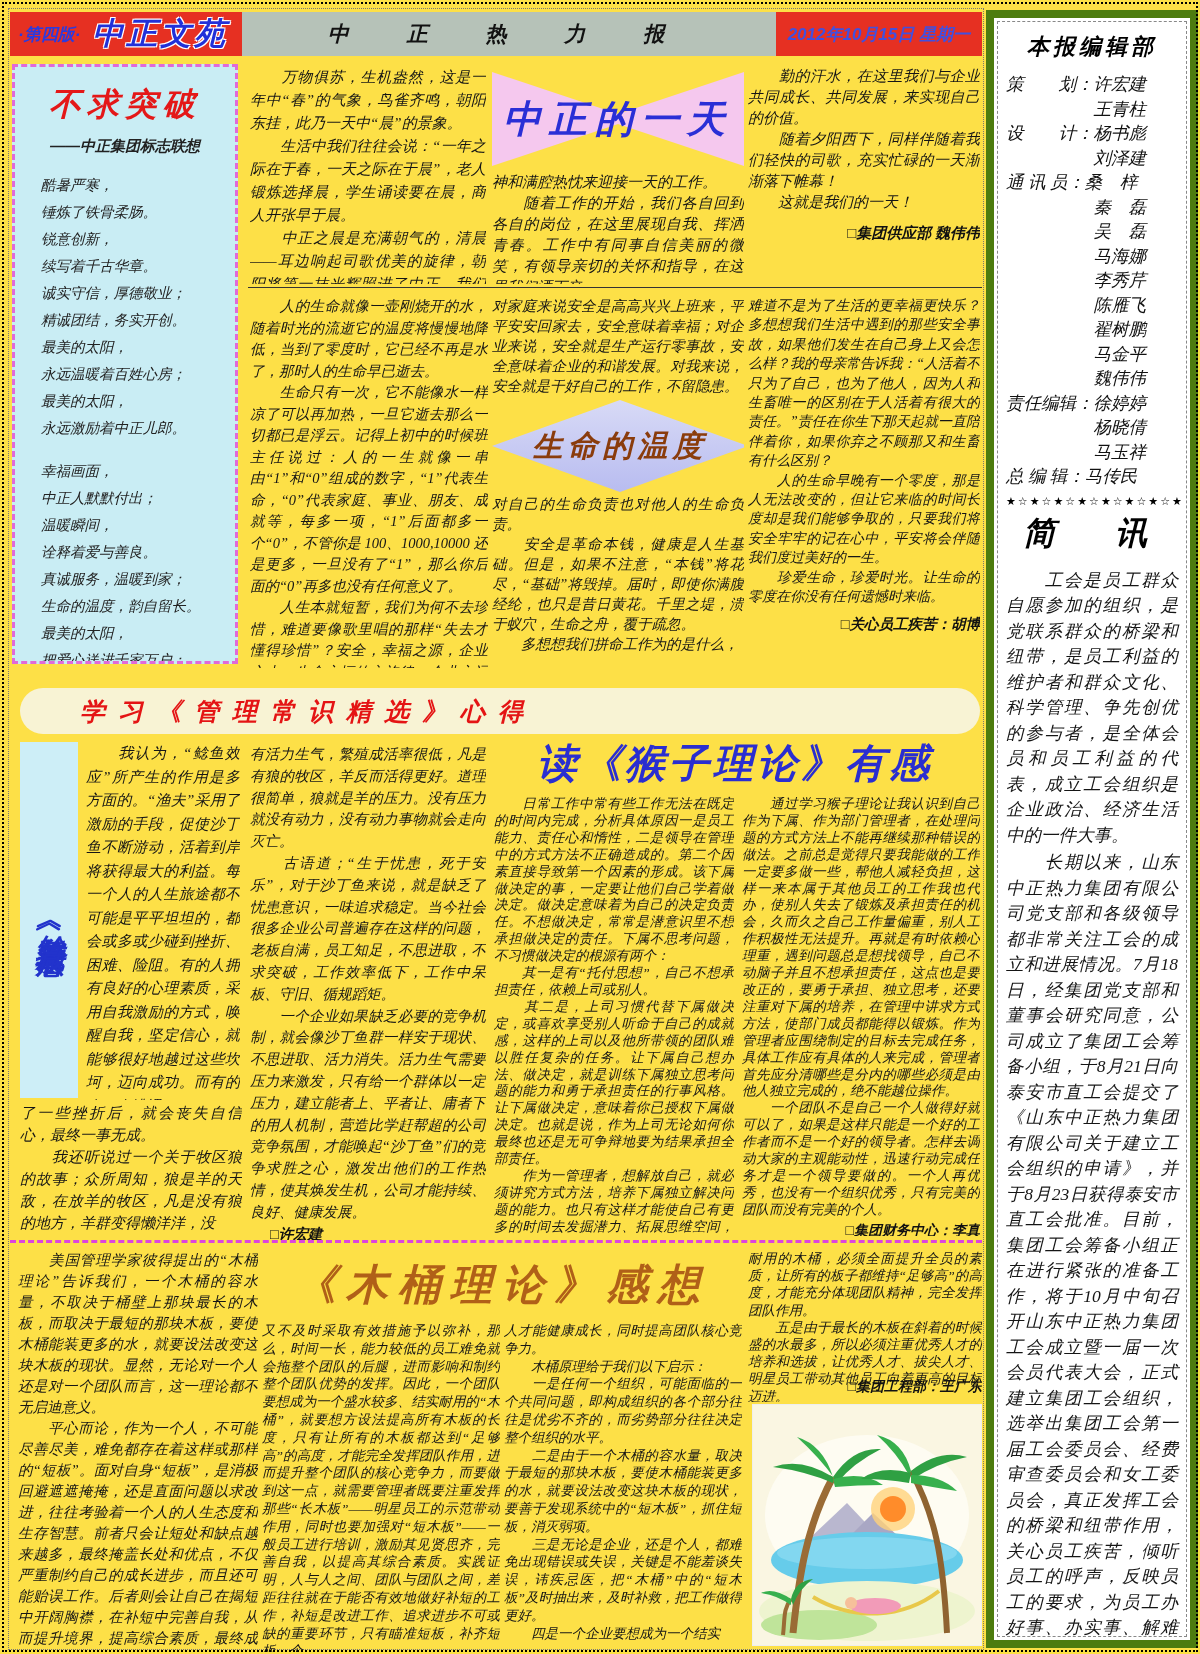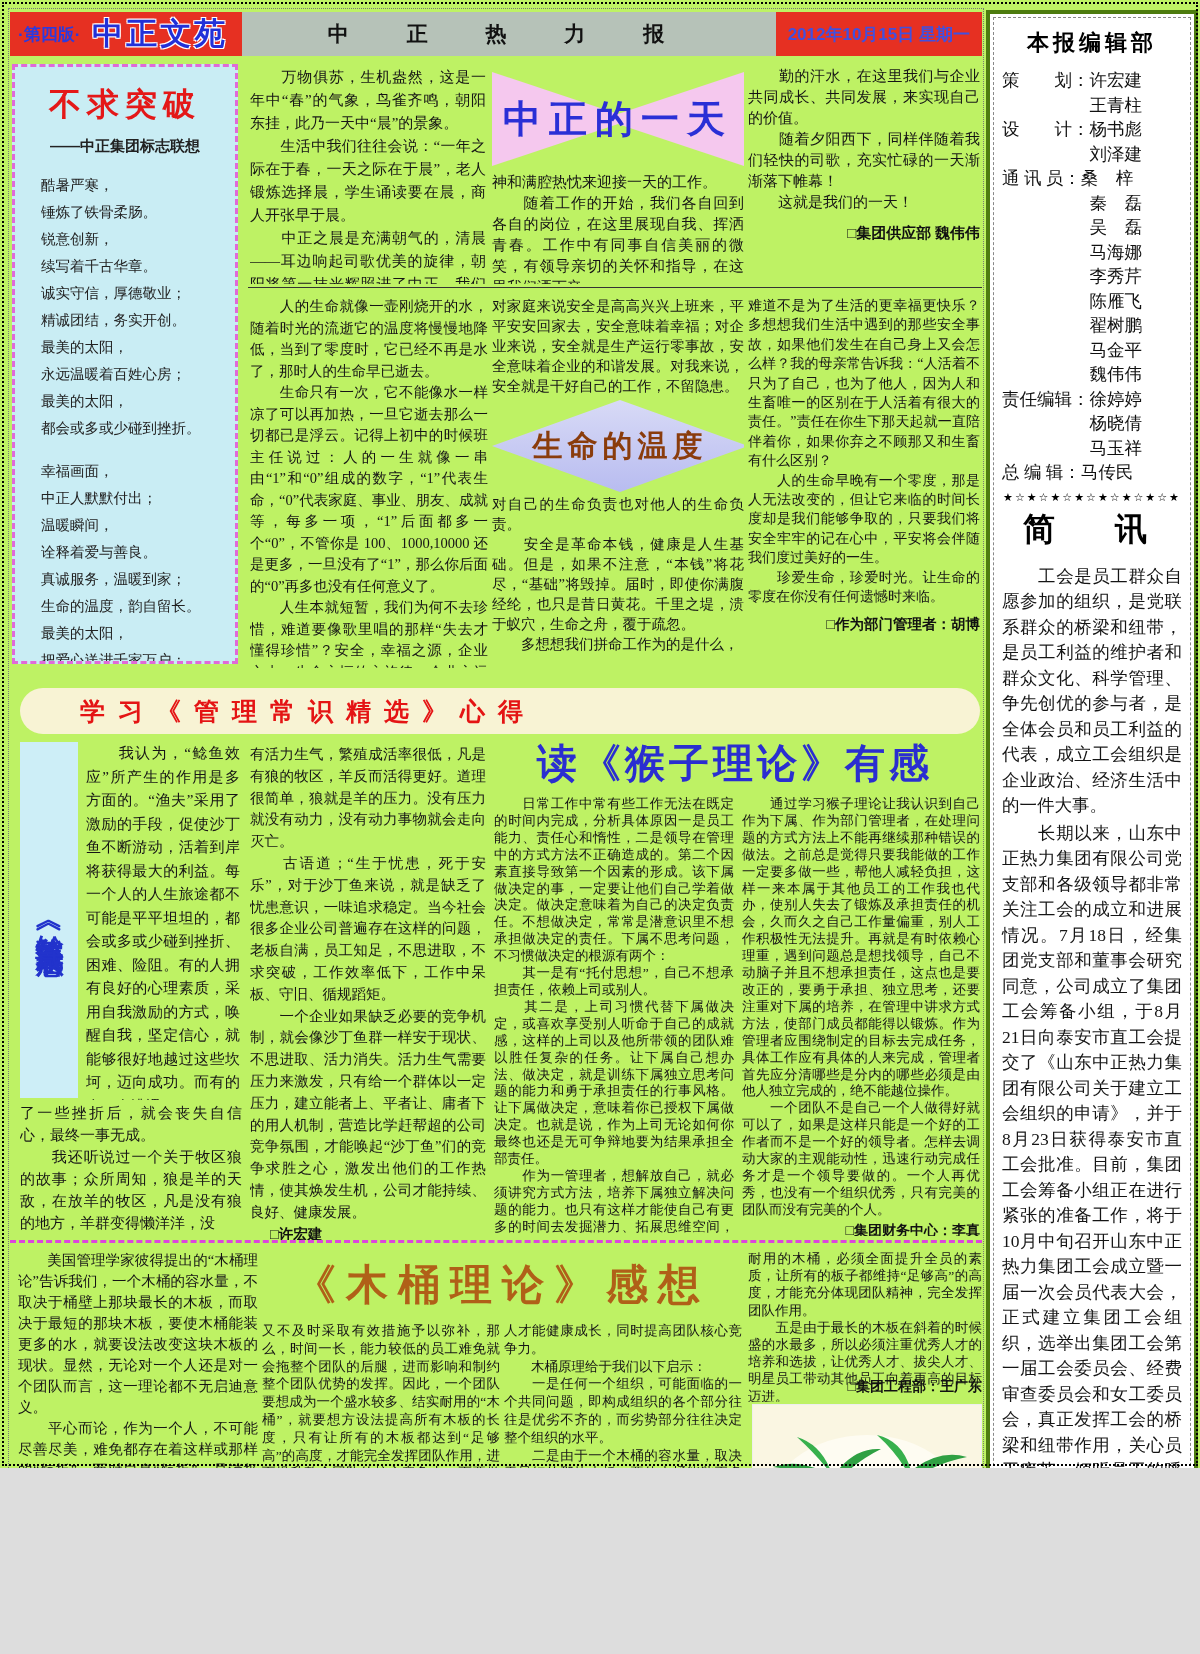--- a/index.html
+++ b/index.html
@@ -1,16 +1,16 @@
 <!DOCTYPE html>
 <html><head>
 <meta charset="utf-8">
 <style>
   html,body{margin:0;padding:0;background:#ddd;font-family:"Liberation Sans","DejaVu Sans",sans-serif;}
-  #page{position:relative;width:1200px;height:1468px;background:#bef264;overflow:hidden;margin:0 auto;}
+  #page{position:relative;width:1200px;height:1654px;background:#fde047;overflow:hidden;margin:0 auto;font-style:italic;}
   #page-border{position:absolute;inset:2px;border:2px dotted #000;pointer-events:none;z-index:50;}
   #main-border{position:absolute;left:8px;top:8px;width:974px;height:1640px;border:1px dotted #777;}
   .abs{position:absolute;overflow:hidden;}
   .body-text{white-space:pre-wrap;text-align:justify;color:#151515;font-family:"Liberation Serif","DejaVu Serif",serif;}
   .attrib{font-weight:bold;color:#111;text-align:right;font-family:"Liberation Serif","DejaVu Serif",serif;}
 
   
   #header-bar{left:10px;top:12px;width:972px;height:44px;display:flex;align-items:stretch;}
   .hdr-red{background:#e63022;display:flex;align-items:center;}
   #hdr-label{padding:0 8px;font-size:17px;font-weight:bold;color:#2b3ae0;}
@@ -77,21 +77,21 @@
   #barrel-col1{left:18px;top:1250px;width:240px;height:402px;font-size:14.5px;line-height:21px;}
   #barrel-title{left:262px;top:1256px;width:480px;height:58px;display:flex;align-items:center;justify-content:center;
     font-size:42px;font-weight:bold;color:#b06018;letter-spacing:10px;}
   #barrel-col2{left:262px;top:1322px;width:238px;height:330px;font-size:13.5px;line-height:17.8px;}
   #barrel-col3{left:504px;top:1322px;width:238px;height:330px;font-size:13.5px;line-height:17.8px;}
   #barrel-col4{left:748px;top:1250px;width:234px;height:152px;font-size:13.5px;line-height:17.2px;}
   #barrel-attrib{left:748px;top:1378px;width:234px;height:22px;font-size:14px;}
   #beach{left:752px;top:1404px;width:228px;height:240px;border:1px solid #eee;}
 
   
-  #sidebar{left:986px;top:10px;width:212px;height:1638px;border:4px solid #4d7c0f;box-sizing:border-box;background:#fff;}
+  #sidebar{left:986px;top:10px;width:212px;height:1638px;border:8px solid #4d7c0f;box-sizing:border-box;background:#fff;}
   #sidebar-inner{position:absolute;inset:3px;border:1px dashed #888;padding:10px 8px;overflow:hidden;}
   #sb-title{text-align:center;font-size:22px;font-weight:bold;letter-spacing:4px;color:#000;}
   #sb-staff{margin-top:10px;font-size:17.5px;line-height:24.5px;color:#111;font-family:"Liberation Serif","DejaVu Serif",serif;}
   #sb-divider{text-align:center;font-size:11px;color:#000;margin:6px 0 4px 0;letter-spacing:2px;}
   #sb-union-title{text-align:center;font-weight:bold;color:#000;}
   #sb-union-title .l1{font-size:33px;letter-spacing:4px;}
   #sb-union-title .l2{font-size:32px;letter-spacing:14px;}
   #sb-union-body{margin-top:12px;font-size:17.5px;line-height:25.5px;}
   #sb-union-body .ln{margin-bottom:2px;white-space:pre-wrap;text-align:justify;color:#151515;
     font-family:"Liberation Serif","DejaVu Serif",serif;}
@@ -118,21 +118,21 @@
     <div class="poem-stanza">
         <div class="ln">酷暑严寒，</div>
         <div class="ln">锤炼了铁骨柔肠。</div>
         <div class="ln">锐意创新，</div>
         <div class="ln">续写着千古华章。</div>
         <div class="ln">诚实守信，厚德敬业；</div>
         <div class="ln">精诚团结，务实开创。</div>
         <div class="ln">最美的太阳，</div>
         <div class="ln">永远温暖着百姓心房；</div>
         <div class="ln">最美的太阳，</div>
-        <div class="ln">都会或多或少碰到挫折。</div>
+        <div class="ln">永远激励着中正儿郎。</div>
       </div>
     <div class="poem-stanza">
         <div class="ln">幸福画面，</div>
         <div class="ln">中正人默默付出；</div>
         <div class="ln">温暖瞬间，</div>
         <div class="ln">诠释着爱与善良。</div>
         <div class="ln">真诚服务，温暖到家；</div>
         <div class="ln">生命的温度，韵自留长。</div>
         <div class="ln">最美的太阳，</div>
         <div class="ln">把爱心送进千家万户；</div>
@@ -168,21 +168,21 @@
       <div class="shape-title">生命的温度</div>
     </div>
     <div id="life-col2b" class="body-text">对自己的生命负责也对他人的生命负责。
 　　安全是革命本钱，健康是人生基础。但是，如果不注意，“本钱”将花尽，“基础”将毁掉。届时，即使你满腹经纶，也只是昔日黄花。千里之堤，溃于蚁穴，生命之舟，覆于疏忽。
 　　多想想我们拼命工作为的是什么，</div>
   </div>
   <div id="life-col3" class="abs">
     <div class="body-text" style="font-size:14px;line-height:19.4px;">难道不是为了生活的更幸福更快乐？多想想我们生活中遇到的那些安全事故，如果他们发生在自己身上又会怎么样？我的母亲常告诉我：“人活着不只为了自己，也为了他人，因为人和生畜唯一的区别在于人活着有很大的责任。”责任在你生下那天起就一直陪伴着你，如果你弃之不顾那又和生畜有什么区别？
 　　人的生命早晚有一个零度，那是人无法改变的，但让它来临的时间长度却是我们能够争取的，只要我们将安全牢牢的记在心中，平安将会伴随我们度过美好的一生。
 　　珍爱生命，珍爱时光。让生命的零度在你没有任何遗憾时来临。</div>
-    <div class="attrib" style="font-size:14.5px;">□作为部门管理者：胡博</div>
+    <div class="attrib" style="font-size:14.5px;">□关心员工疾苦：胡博</div>
   </div>
 
   <div id="banner" class="abs">
     <span id="banner-text">学习《管理常识精选》心得</span>
   </div>
 
   <div id="catfish-strip" class="abs">《鲶鱼效应》读后感</div>
   <div id="catfish-colA1" class="abs body-text">　　我认为，“鲶鱼效应”所产生的作用是多方面的。“渔夫”采用了激励的手段，促使沙丁鱼不断游动，活着到岸将获得最大的利益。每一个人的人生旅途都不可能是平平坦坦的，都会或多或少碰到挫折、困难、险阻。有的人拥有良好的心理素质，采用自我激励的方式，唤醒自我，坚定信心，就能够很好地越过这些坎坷，迈向成功。而有的人，在遭遇</div>
   <div id="catfish-colA2" class="abs body-text">了一些挫折后，就会丧失自信心，最终一事无成。
 　　我还听说过一个关于牧区狼的故事；众所周知，狼是羊的天敌，在放羊的牧区，凡是没有狼的地方，羊群变得懒洋洋，没</div>

